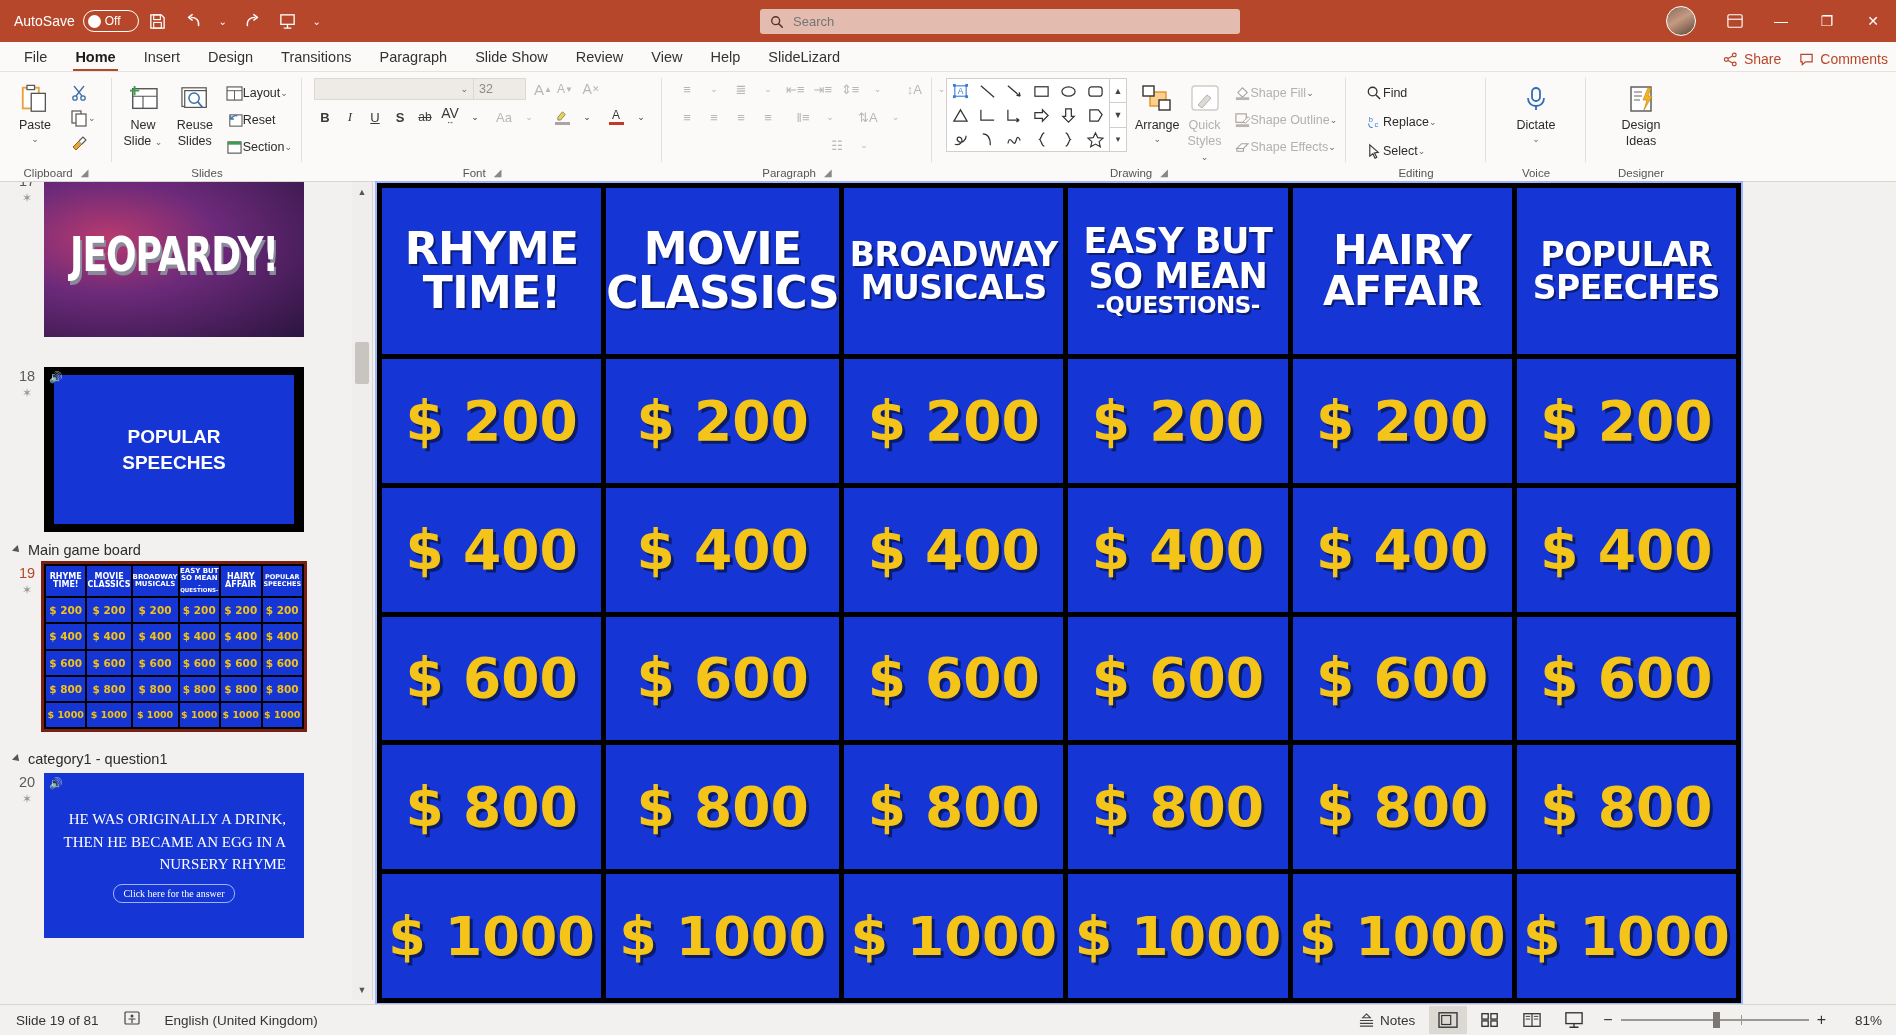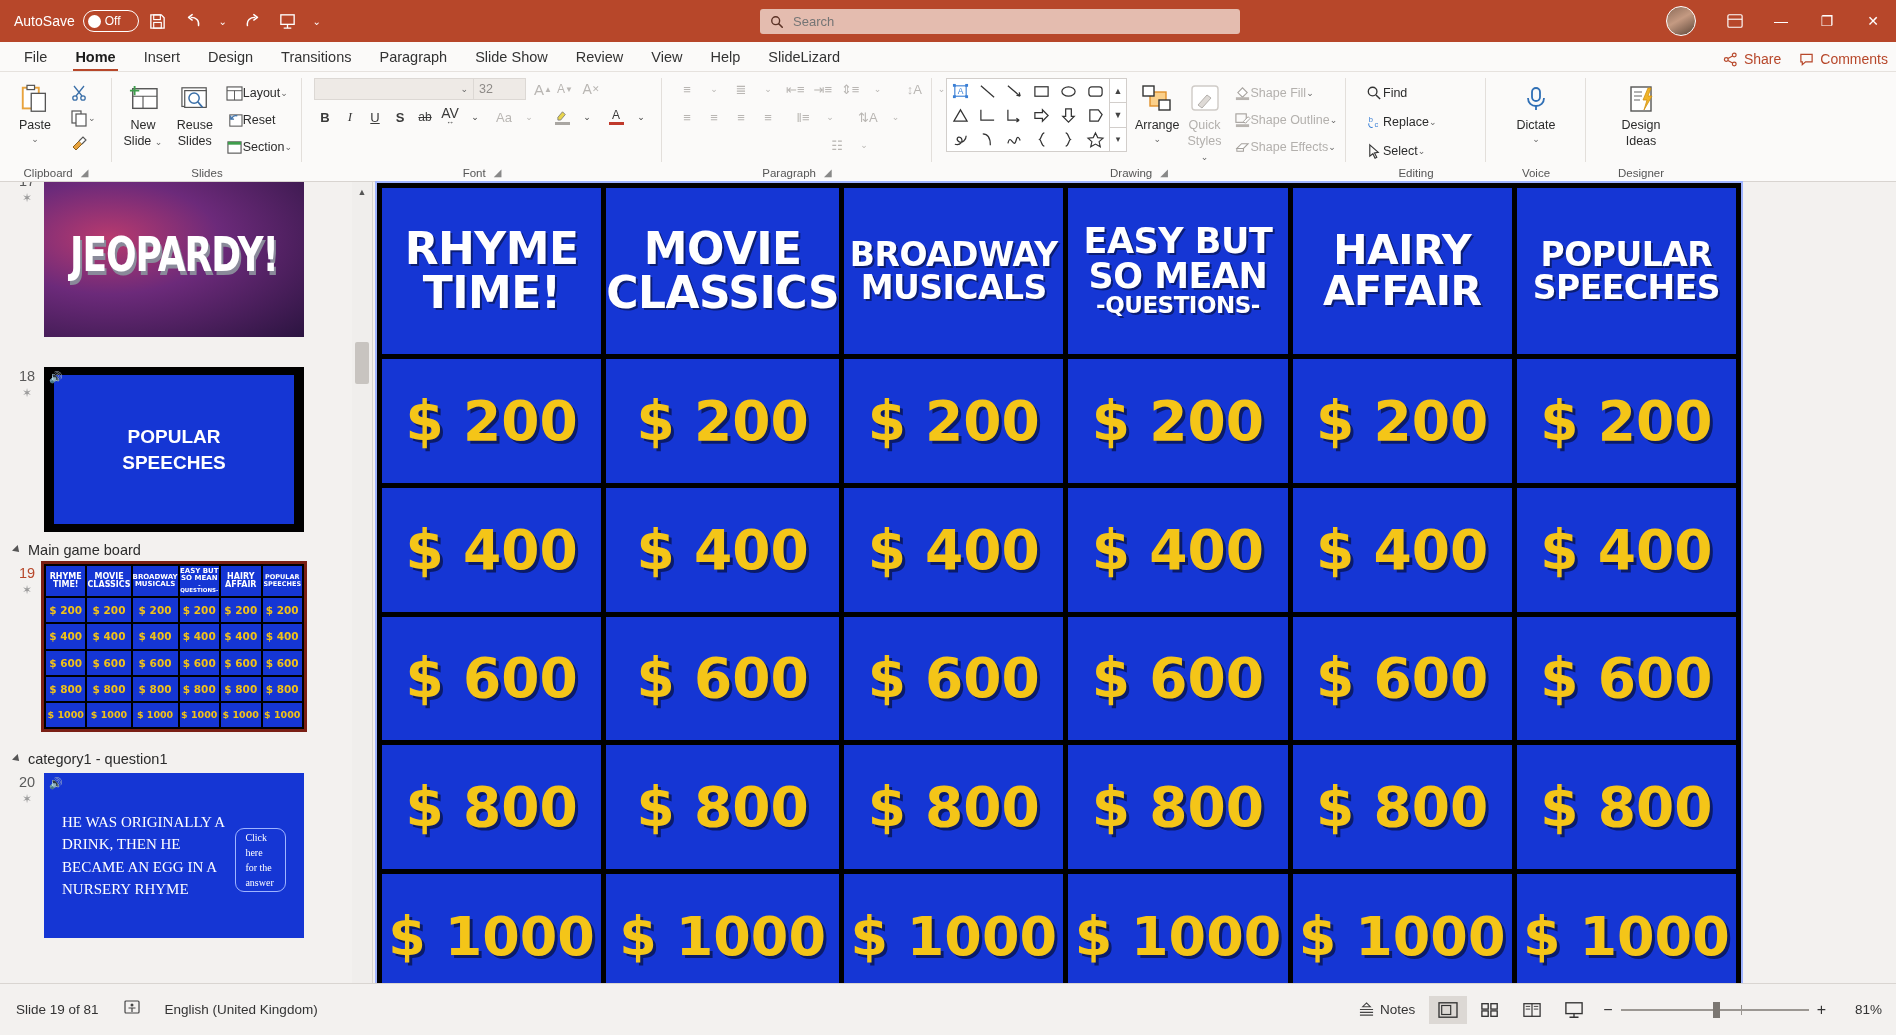--- a/index.html
+++ b/index.html
@@ -160,23 +160,23 @@
     letter-spacing:-1px; transform:scaleY(1.35); text-shadow:2px 3px 0 #8a8a9a;
   }
   .bluethumb{
     width:100%;height:100%;background:#000;display:flex;align-items:center;justify-content:center;padding:8px 10px;
   }
   .bluethumb .inner{
     width:100%;height:100%;background:#1536d4;display:flex;flex-direction:column;
     align-items:center;justify-content:center;color:#fff;font-weight:bold;font-size:19px;line-height:1.35;
   }
   .qthumb{
-    width:100%;height:100%;background:#1536d4;display:flex;flex-direction:row;
+    width:100%;height:100%;background:#1536d4;display:flex;flex-direction:column;
     align-items:center;justify-content:center;color:#fff;
-    font-family:"Liberation Serif", serif; font-size:15px;line-height:1.5;text-align:left;padding:0 18px;
+    font-family:"Liberation Serif", serif; font-size:15px;line-height:1.5;text-align:right;padding:0 18px;
   }
   .qthumb .ansbtn{
     margin-top:8px;background:#1536d4;border:1px solid #9fb4ff;border-radius:9px;
     padding:1px 9px;font-size:10px;font-family:"Liberation Serif",serif;
   }
 
   
   .miniboard{
     width:100%;height:100%;background:#000;padding:2px;
     display:grid;grid-template-columns:repeat(6,1fr);grid-template-rows:1.25fr repeat(5,1fr);gap:2px;
@@ -222,21 +222,21 @@
   }
   .cat .l{display:block;}
   .val{
     background:#1536d4; color:#f4c518; font-family:"DejaVu Sans", sans-serif; font-weight:bold;
     display:flex;align-items:center;justify-content:center;
     text-shadow:3px 3px 0 rgba(0,0,0,.5);
   }
 
   
   .statusbar{
-    position:absolute;left:0;right:0;bottom:0;height:52px;background:#f3f1ef;
+    position:absolute;left:0;right:0;bottom:0;height:31px;background:#f3f1ef;
     border-top:1px solid #d9d5d1; display:flex;align-items:center; font-size:13.5px;color:#333;
   }
   .sb-left{display:flex;align-items:center;gap:24px;padding-left:16px;}
   .sb-right{margin-left:auto;display:flex;align-items:center;gap:4px;padding-right:14px;}
   .sb-btn{width:38px;height:28px;display:flex;align-items:center;justify-content:center;color:#333;}
   .sb-btn.active{background:#dcd8d4;}
   .zoomslider{display:flex;align-items:center;gap:8px;padding:0 6px;}
   .zs-track{width:188px;height:2px;background:#9b9792;position:relative;}
   .zs-knob{position:absolute;left:92px;top:-7px;width:7px;height:16px;background:#7b7772;}
   .zs-mid{position:absolute;left:120px;top:-4px;width:1px;height:10px;background:#9b9792;}

